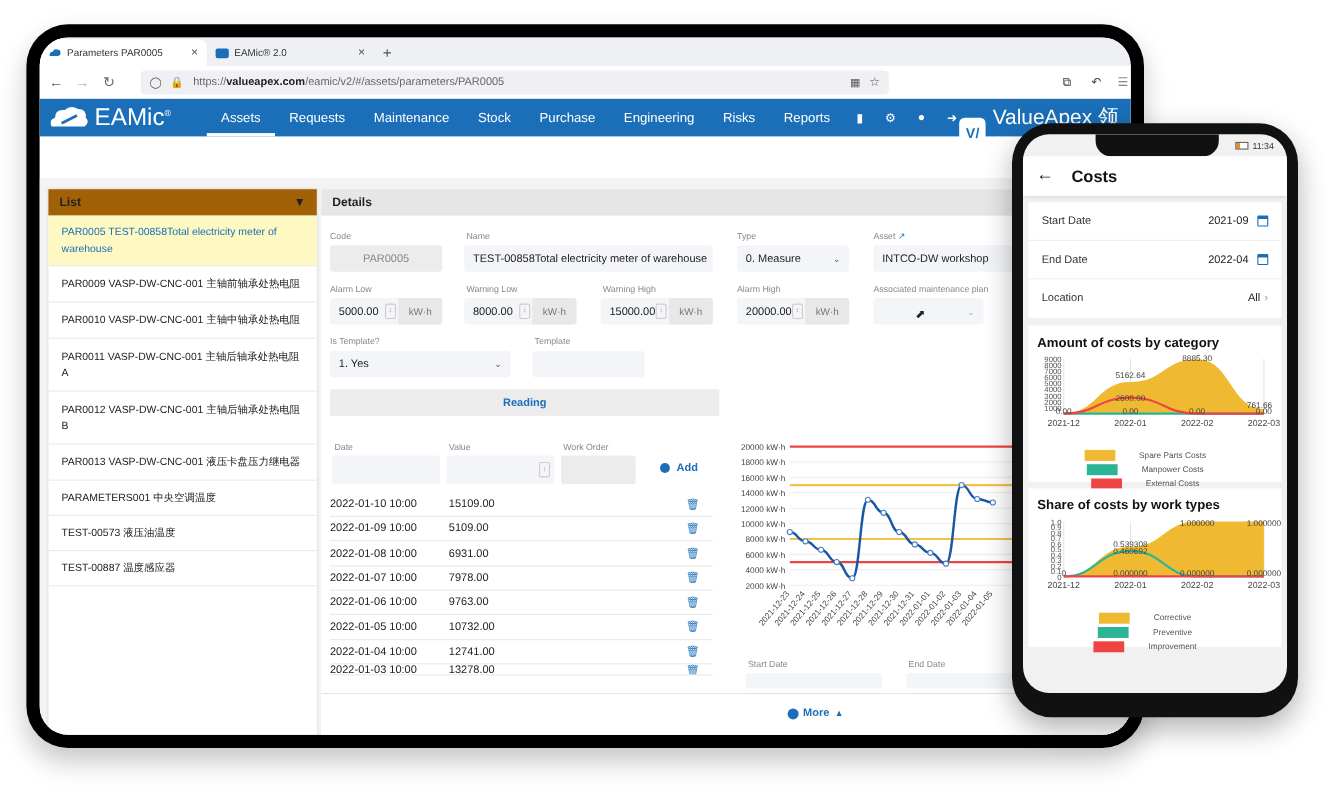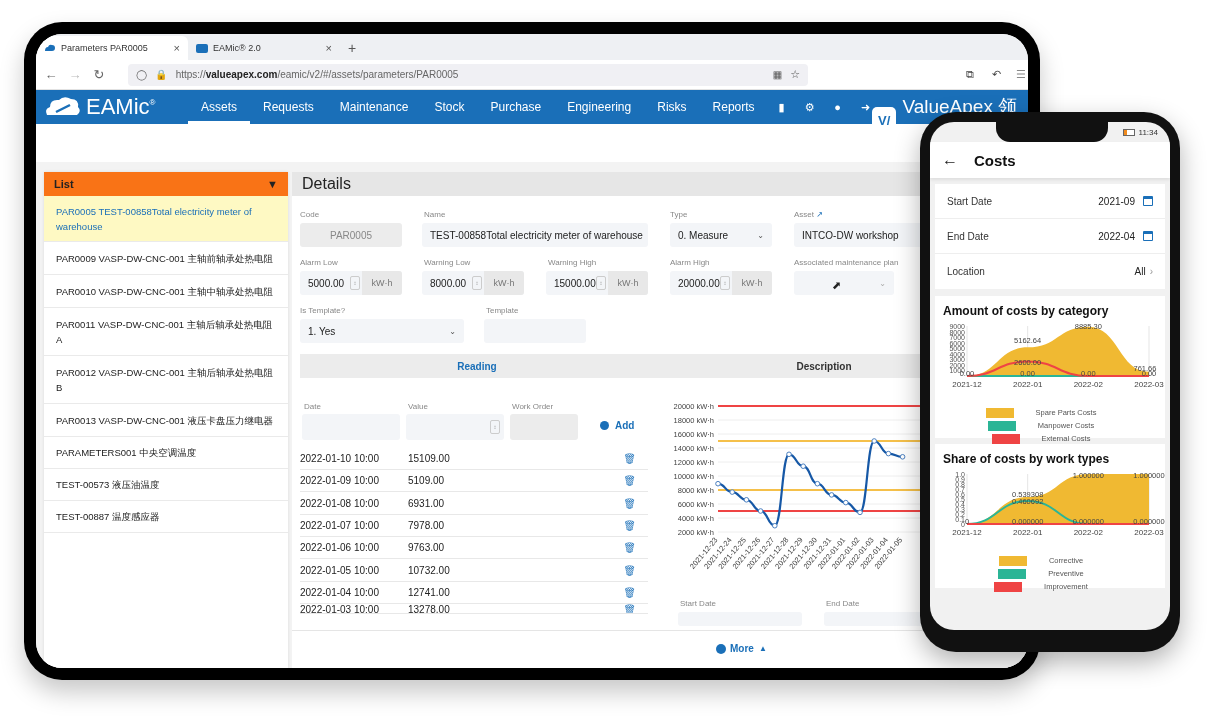--- a/index.html
+++ b/index.html
@@ -27,25 +27,25 @@
 .mnav div.sel::after{content:"";position:absolute;left:0;right:0;bottom:0;height:3px;background:#fff}
 .apico{color:#fff;font-size:11px;width:28px;text-align:center}
 .va{position:absolute;left:836px;top:4px;display:flex;align-items:center;color:#fff;font-size:19px}
 .va .box{width:26px;height:26px;background:#fff;border-radius:5px;color:#1a6fb8;font-size:13px;display:flex;align-items:center;justify-content:center;margin-right:6px;font-weight:bold}
 .subnav{height:38px;display:flex;align-items:center;position:relative;background:#fff}
 .subnav div{font-size:10px;color:#1a6fb8;font-weight:bold;position:relative;height:38px;display:flex;align-items:center}
 .subnav div.sel::after{content:"";position:absolute;left:-4px;right:-4px;bottom:2px;height:3px;background:#1a6fb8;border-radius:2px}
 .greenbtn{position:absolute;left:832px;top:6px;width:80px;height:24px;background:#2bb596;border-radius:3px}
 .body{position:absolute;top:128px;left:0;right:0;bottom:0;background:#f3f3f3}
 .listpane{position:absolute;left:8px;top:10px;width:244px;bottom:0;background:#fff;box-shadow:0 0 3px rgba(0,0,0,.1)}
-.listhead{height:24px;background:#f97316;display:flex;align-items:center;padding:0 10px;font-size:11px;font-weight:bold;color:#222;justify-content:space-between}
+.listhead{height:24px;background:#a16207;display:flex;align-items:center;padding:0 10px;font-size:11px;font-weight:bold;color:#222;justify-content:space-between}
 .litem{border-bottom:1px solid #eaeaea;padding:0 12px;font-size:9.5px;color:#222;display:flex;align-items:center;line-height:15px}
 .litem.sel{background:#fef9c3;color:#1a6fb8}
 .detail{position:absolute;left:256px;top:10px;right:0;bottom:0;background:#fff}
-.dhead{height:24px;background:#e6e6e6;display:flex;align-items:center;padding-left:10px;font-size:16px;font-weight:normal;color:#222}
+.dhead{height:24px;background:#e6e6e6;display:flex;align-items:center;padding-left:10px;font-size:11px;font-weight:bold;color:#222}
 .fl{position:absolute;font-size:8px;color:#888}
 .fi{position:absolute;height:24px;background:#f3f5f8;border-radius:3px;font-size:10px;color:#222;display:flex;align-items:center;padding-left:8px}
 .fi.gray{background:#ececec;color:#888;justify-content:center;padding-left:0}
 .fi .unit{position:absolute;right:0;top:0;height:24px;width:40px;background:#e8e8e8;color:#777;display:flex;align-items:center;justify-content:center;font-size:9px;border-radius:0 3px 3px 0}
 .fi .spin{position:absolute;width:10px;height:14px;border:1px solid #ccc;border-radius:2px;font-size:6px;color:#999;display:flex;align-items:center;justify-content:center}
 .fi .caret{position:absolute;right:8px;font-size:8px;color:#555}
 .sectbar{position:absolute;height:24px;background:#ececec;font-size:10px;font-weight:bold;display:flex;align-items:center;justify-content:center}
 .rrow{position:absolute;left:8px;width:348px;height:22px;border-bottom:1px solid #e8e8e8;font-size:10px;color:#222;display:flex;align-items:center}
 .rrow .d{width:108px}
 .rrow .trash{position:absolute;right:12px;color:#1a6fb8;font-size:10px}
@@ -201,21 +201,20 @@
 
       <span class="fl" style="left:8px;top:134px">Is Template?</span>
       <div class="fi" style="left:8px;top:147px;width:164px">
             <span>1. Yes</span>
             <span class="caret">⌄</span>
           </div>
       <span class="fl" style="left:194px;top:134px">Template</span>
       <div class="fi" style="left:192px;top:147px;width:102px"></div>
 
       <div class="sectbar" style="left:8px;top:182px;width:354px;color:#1a6fb8">Reading</div>
-      <div class="sectbar" style="left:362px;top:182px;width:340px;color:#333">Description</div>
 
       <span class="fl" style="left:12px;top:230px">Date</span>
       <div class="fi" style="left:10px;top:242px;width:98px;height:26px"></div>
       <span class="fl" style="left:116px;top:230px">Value</span>
       <div class="fi" style="left:114px;top:242px;width:98px;height:26px">
             <span class="spin" style="right:4px;top:6px">↕</span>
           </div>
       <span class="fl" style="left:220px;top:230px">Work Order</span>
       <div class="fi gray" style="left:218px;top:242px;width:68px;height:26px"></div>
       <div style="position:absolute;left:308px;top:248px;font-size:10px;font-weight:bold;color:#1a6fb8;display:flex;align-items:center">

